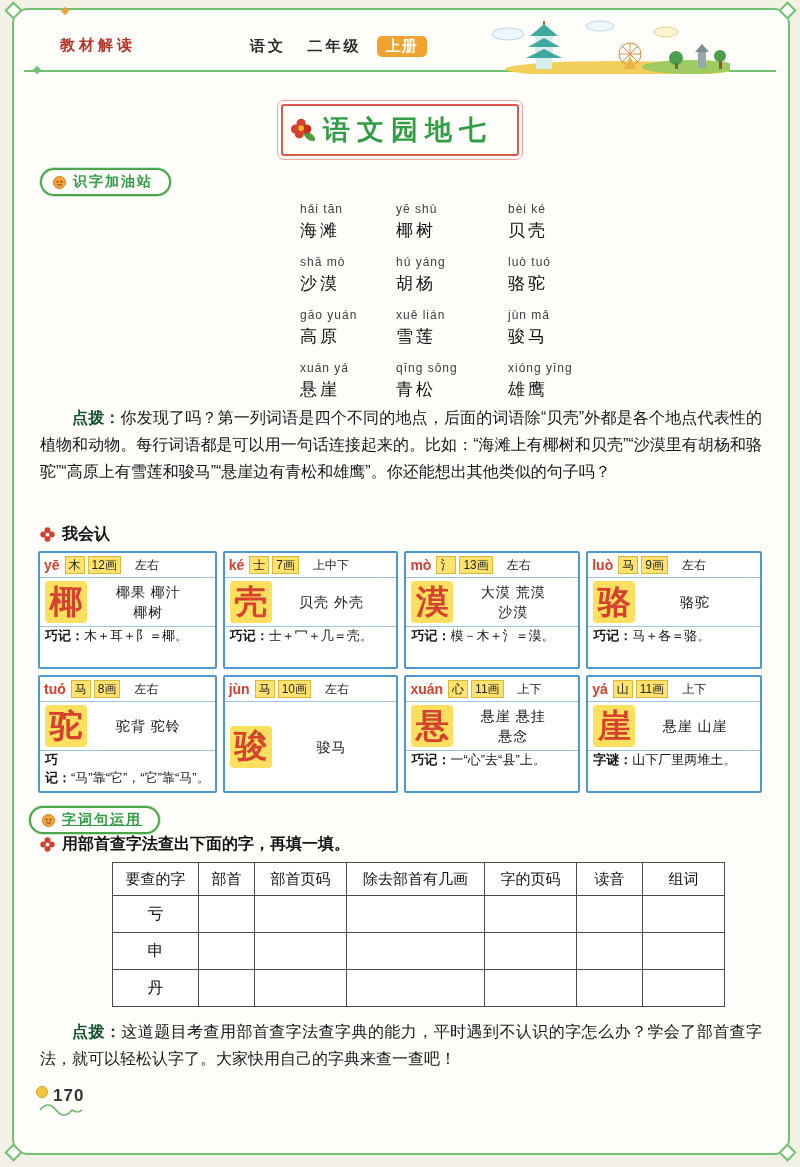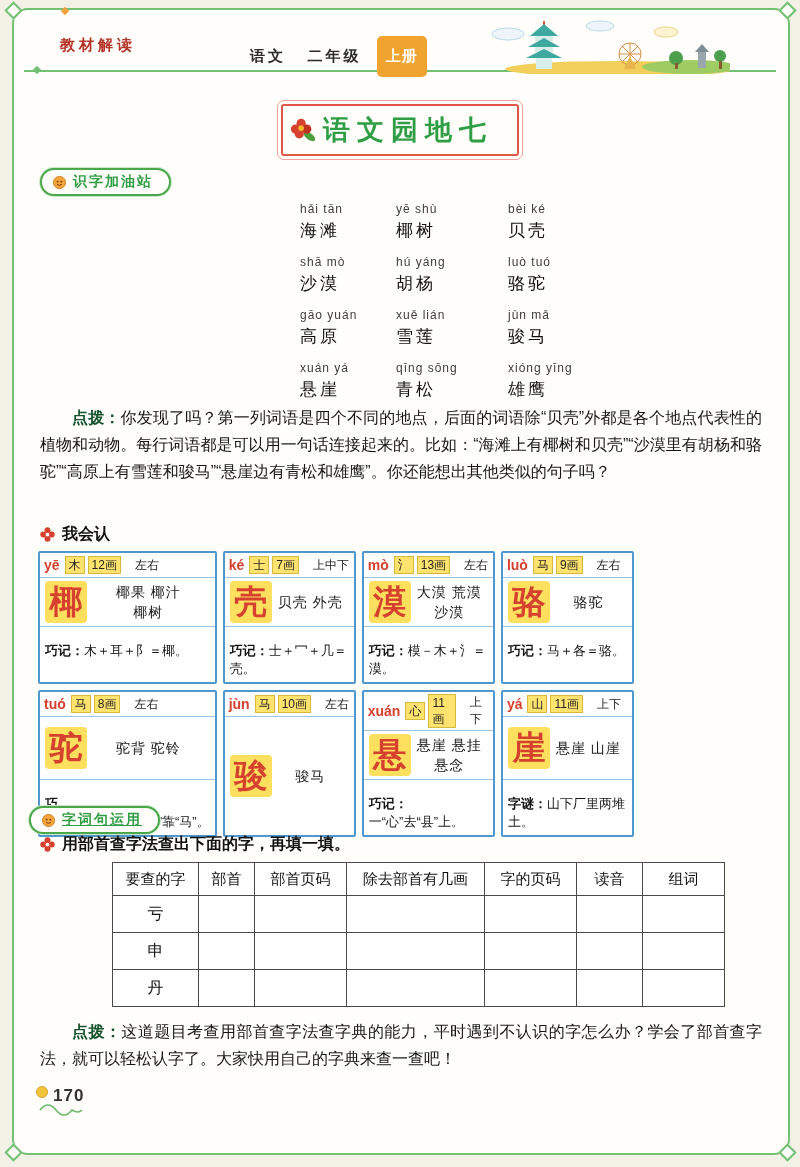--- a/index.html
+++ b/index.html
@@ -19,21 +19,21 @@
   }
   .cd-tl{top:4px;left:7px;} .cd-tr{top:4px;right:6px;}
   .cd-bl{bottom:8px;left:7px;} .cd-br{bottom:8px;right:6px;}
   .mini-diamond{position:absolute;width:6px;height:6px;transform:rotate(45deg);z-index:3;}
   .md-orange{background:#f2a13c;}
   .md-green{background:#72c072;}
 
   .page-header{position:absolute;top:36px;left:60px;right:40px;height:26px;font-size:15px;z-index:2;}
   .series{color:#b5342a;font-weight:bold;letter-spacing:4px;}
   .subject{position:absolute;left:190px;top:0;color:#2b2b2b;font-weight:bold;letter-spacing:3px;}
-  .volume-badge{display:inline-block;background:#f0a32f;color:#fff;border-radius:5px;padding:11px 9px;font-weight:bold;margin-left:8px;letter-spacing:1px;}
+  .volume-badge{display:inline-block;background:#f0a32f;color:#fff;border-radius:5px;padding:1px 9px;font-weight:bold;margin-left:8px;letter-spacing:1px;}
   .header-line{position:absolute;top:70px;left:24px;right:24px;height:0;border-top:2px solid #72c072;z-index:1;}
   .scenery{position:absolute;top:16px;right:70px;z-index:2;}
 
   .title-banner{
     position:absolute;top:104px;left:50%;transform:translateX(-50%);
     border:2px solid #e05748;outline:1px solid #f0a49b;outline-offset:3px;
     border-radius:3px;background:#fffefa;
     padding:6px 24px 6px 40px;
   }
   .title-flower{position:absolute;left:6px;top:50%;transform:translateY(-50%);}
@@ -59,37 +59,37 @@
   .tip{position:absolute;left:40px;right:38px;font-size:16px;line-height:27px;text-align:justify;text-indent:2em;color:#161616;}
   #tip-literacy{top:388px;}
   #tip-usage{top:1002px;}
   .tip-label{color:#14532d;font-weight:bold;margin-top:12px;}
 
   .sub-heading{position:absolute;left:40px;display:flex;align-items:center;gap:7px;font-size:16px;font-weight:bold;color:#111;}
   #recognize-heading{top:524px;}
   #usage-instruction{top:834px;}
 
   .cards{
-    position:absolute;top:551px;left:38px;width:596px;
+    position:absolute;top:551px;left:38px;width:724px;
     display:grid;grid-template-columns:repeat(4,1fr);gap:6px;
     grid-auto-rows:minmax(118px,auto);
   }
   .card{border:2px solid #4f97cf;background:#fff;display:flex;flex-direction:column;border-radius:2px;}
   .card-head{display:flex;align-items:center;gap:3px;padding:2px 4px;border-bottom:1px solid #9cc3e5;min-height:20px;}
   .card-pinyin{color:#d6402e;font-weight:bold;font-size:14px;margin-right:2px;}
   .card-radical,.card-strokes{background:#ffe36e;border:1px solid #d8b93c;padding:0 3px;font-size:12px;color:#222;line-height:16px;}
   .card-structure{font-size:12px;color:#222;margin-left:11px;}
   .card-body{flex:1;display:flex;align-items:center;padding:3px 5px;}
   .card-char{
     width:42px;height:42px;flex:0 0 42px;background:#ffdf5e;border-radius:4px;
     color:#d6402e;font-size:33px;font-weight:bold;
     display:flex;align-items:center;justify-content:center;
   }
   .card-words{flex:1;text-align:center;font-size:14px;line-height:20px;color:#1a1a1a;white-space:pre-line;letter-spacing:1px;}
-  .card-tip{border-top:1px solid #9cc3e5;padding:15px 5px 4px;font-size:13px;line-height:18px;min-height:36px;color:#161616;}
+  .card-tip{border-top:1px solid #9cc3e5;padding:0 5px 4px;font-size:13px;line-height:18px;min-height:36px;color:#161616;}
   .card-tip b{font-weight:bold;}
 
   .lookup-table{
     position:absolute;top:862px;left:112px;width:612px;
     border-collapse:collapse;table-layout:fixed;background:#fff;
   }
   .lookup-table th,.lookup-table td{border:1px solid #4a4a4a;text-align:center;font-weight:normal;color:#111;}
   .lookup-table th{height:30px;font-size:15px;}
   .lookup-table td{height:34px;font-size:16px;}
 

